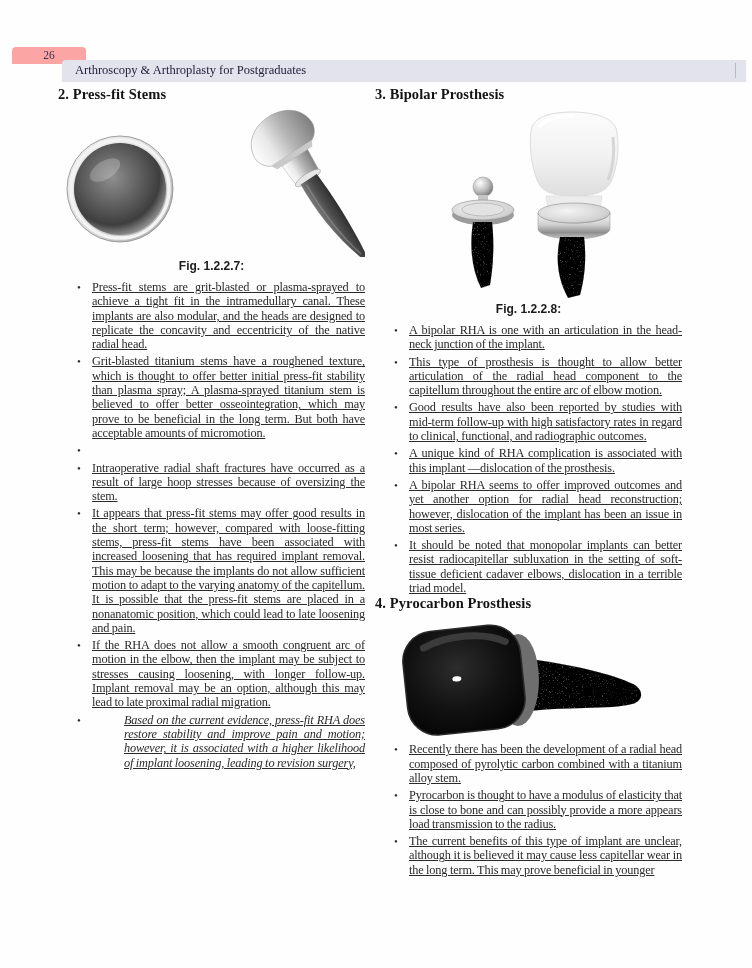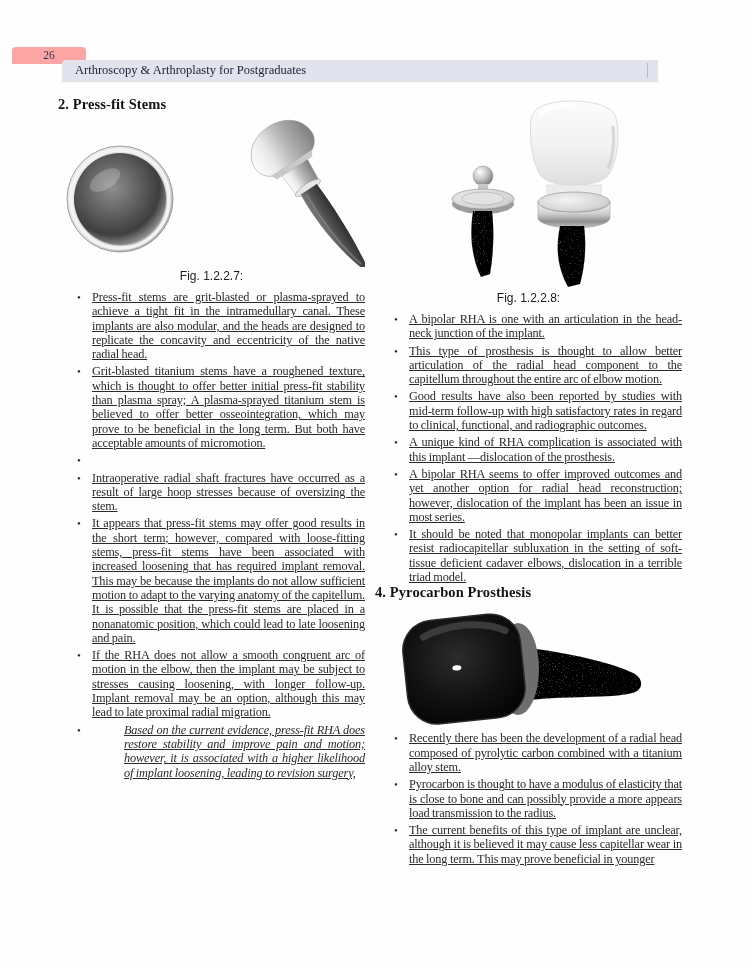--- a/index.html
+++ b/index.html
@@ -7,41 +7,41 @@
     position:relative; width:752px; height:968px; background:#fefefe;
     font-family:"Liberation Serif", serif; color:#262626; overflow:hidden;
   }
   
   .page-tab {
     position:absolute; left:12px; top:47px; width:74px; height:17px;
     background:#fca5a5; border-radius:4px 4px 0 0;
     font-size:11.5px; color:#33334a; text-align:center; line-height:17px;
   }
   .running-header {
-    position:absolute; left:62px; top:60px; width:596px; height:21px;
+    position:absolute; left:62px; top:60px; width:684px; height:21px;
     background:#e3e3ee; border-radius:4px 0 0 0;
     display:flex; align-items:center; padding-left:13px; box-sizing:border-box;
     font-size:12.5px; color:#22223a; box-shadow:0 1px 1px rgba(0,0,0,0.12);
   }
   .header-tick {
     position:absolute; right:10px; top:3px; width:1px; height:15px; background:#b8b8c8;
   }
   
-  .col { position:absolute; top:96px; width:307px; }
+  .col { position:absolute; top:86px; width:307px; }
   .col-left  { left:58px; }
   .col-right { left:375px; }
   h2.sec-heading {
     font-size:14.5px; font-weight:bold; color:#141414;
     margin:0 0 4px 0; letter-spacing:0.1px;
   }
   .figure { margin:0 0 2px 0; }
   .figure svg { display:block; }
   .fig-caption {
     text-align:center; font-family:"Liberation Sans", sans-serif;
-    font-weight:normal; font-size:12px; color:#1b1b1b; margin:2px 0 7px 0;
+    font-weight:bold; font-size:12px; color:#1b1b1b; margin:2px 0 7px 0;
   }
   .bullets { display:flex; flex-direction:column; gap:3px; }
   .bullet { display:flex; font-size:12.3px; line-height:14.3px; color:#2a2a2a; }
   .bullet .bm { flex:none; width:34px; padding-left:19px; box-sizing:border-box; font-size:11px; }
   .bullet .bt { flex:1; text-align:justify; letter-spacing:-0.15px; word-spacing:-0.4px;text-decoration:underline; }
   .bullet.italic .bt { font-style:italic;margin-left:32px; }
   .mt { margin-top:13px; }
 </style>
 </head>
 <body>
@@ -173,20 +173,21 @@
         <span class="bt">If the RHA does not allow a smooth congruent arc of motion in the elbow, then the implant may be subject to stresses causing loosening, with longer follow-up. Implant removal may be an option, although this may lead to late proximal radial migration.</span>
       </div>
       <div class="bullet italic">
         <span class="bm">•</span>
         <span class="bt">Based on the current evidence, press-fit RHA does restore stability and improve pain and motion; however, it is associated with a higher likelihood of implant loosening, leading to revision surgery,</span>
       </div>
     </div>
   </div>
 
   <div class="col col-right">
+    <h2 class="sec-heading">3. Bipolar Prosthesis</h2>
 
     <div class="figure">
       <svg width="307" height="193" viewBox="0 0 307 193">
         <g transform="translate(8,0)">
           <g>
             <circle cx="100" cy="80" r="10" fill="url(#ballGrad)" stroke="#8d8d8d" stroke-width="0.5"></circle>
             <rect x="95" y="88" width="10" height="7" fill="#c6c6c6"></rect>
             <ellipse cx="100" cy="108" rx="31" ry="10" fill="#9c9c9c"></ellipse>
             <ellipse cx="100" cy="103" rx="31" ry="10" fill="url(#flangeGrad)" stroke="#8d8d8d" stroke-width="0.6"></ellipse>
             <ellipse cx="100" cy="102.5" rx="21" ry="6.5" fill="#e2e2e2" stroke="#979797" stroke-width="0.5"></ellipse>

